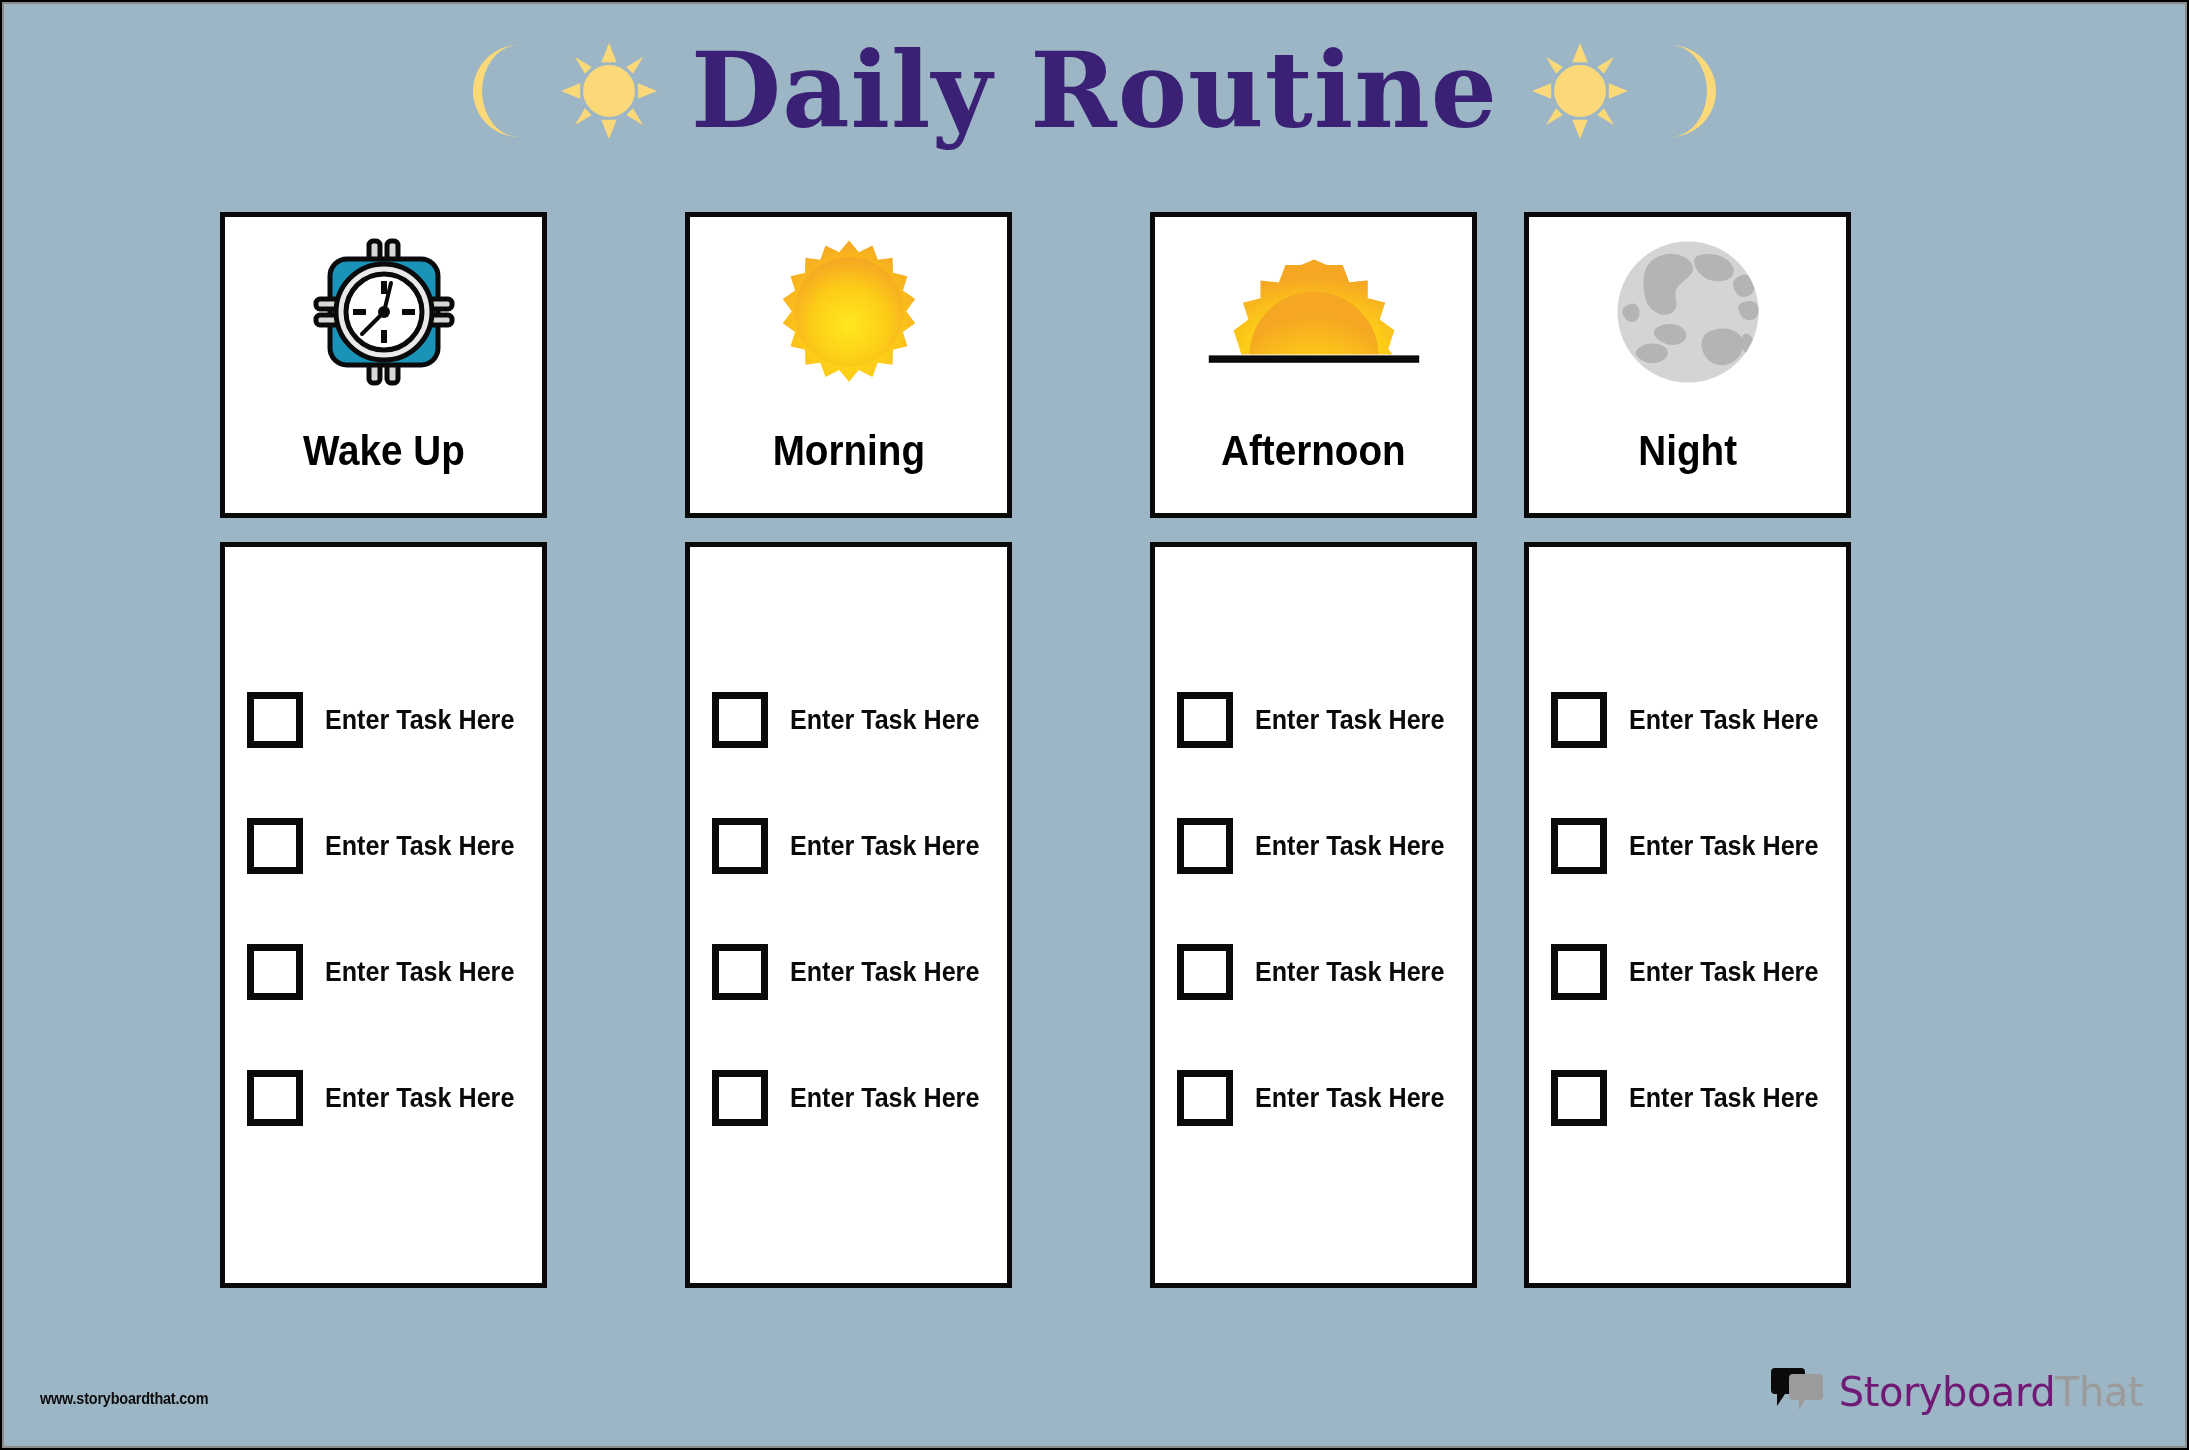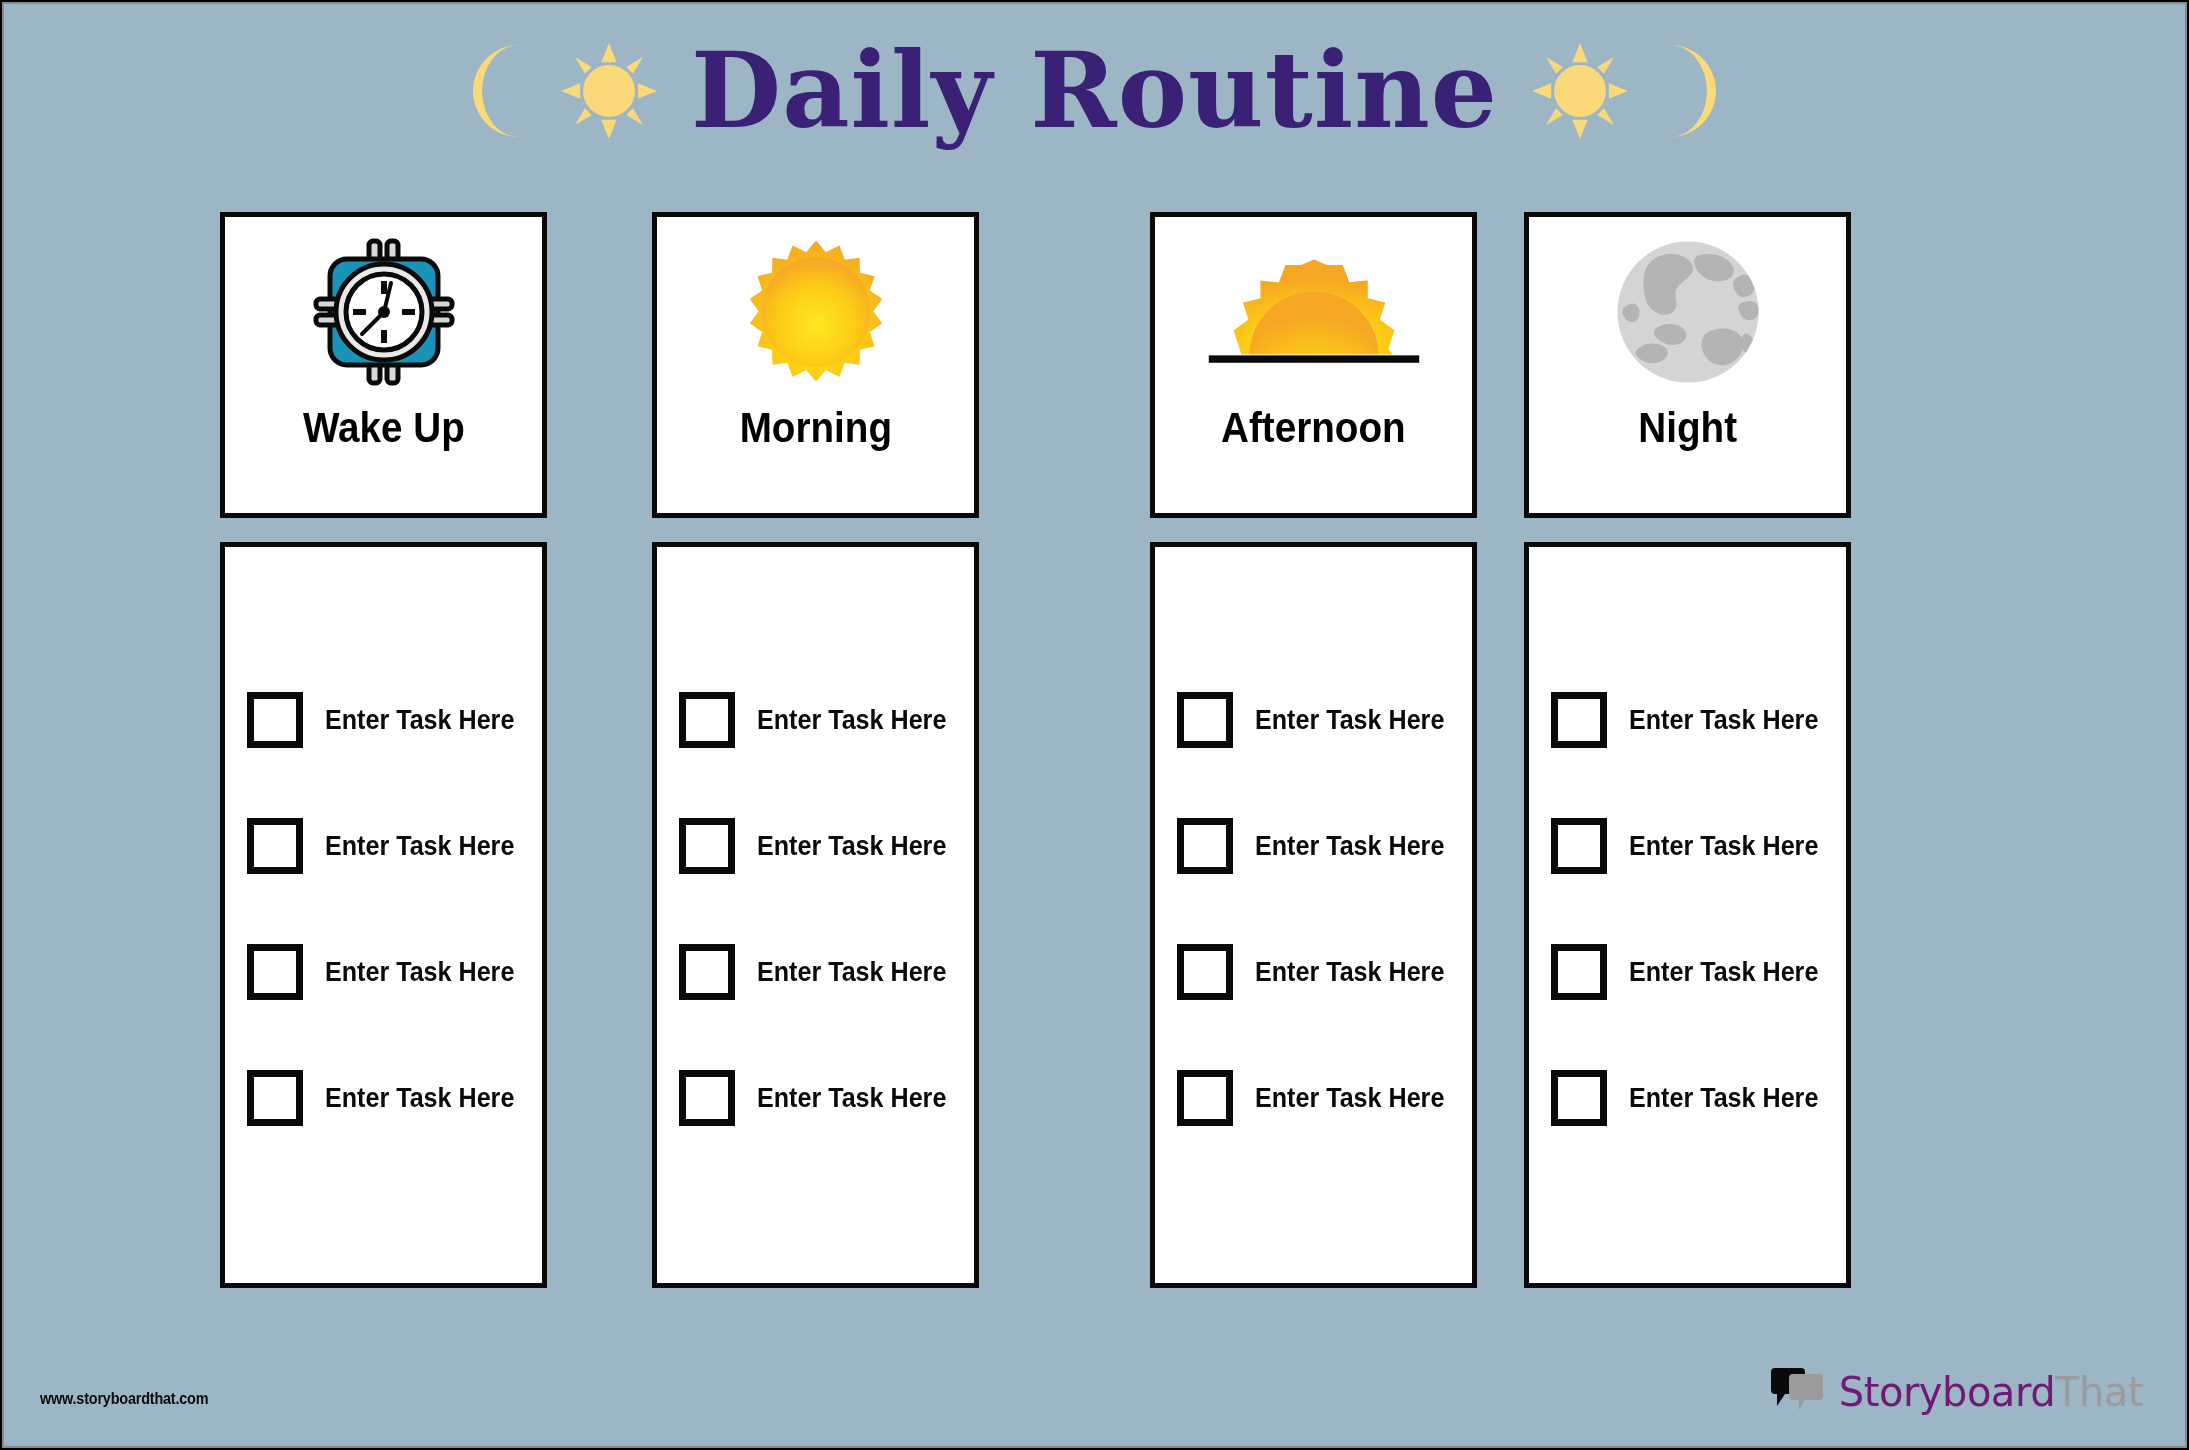--- a/index.html
+++ b/index.html
@@ -68,34 +68,35 @@
     width: 100%;
     height: 1095px;
   }
   .column {
     position: absolute;
     top: 0;
     width: 327px;
     height: 1058px;
   }
   .col-0 { left: 216px; }
-  .col-1 { left: 648px; }
+  .col-1 { left: 681px; }
   .col-2 { left: 1146px; }
   .col-3 { left: 1520px; }
 
   .col-head {
     position: relative;
     height: 306px;
     background: #ffffff;
     border: 5px solid #0a0a0a;
     box-sizing: border-box;
     display: flex;
     flex-direction: column;
     align-items: center;
     justify-content: flex-start;
+    gap: 23px;
   }
   .col-icon {
     height: 190px;
     display: flex;
     align-items: center;
     justify-content: center;
     width: 100%;
   }
   .col-title {
     font-family: "Liberation Sans Narrow", "Liberation Sans", sans-serif;

